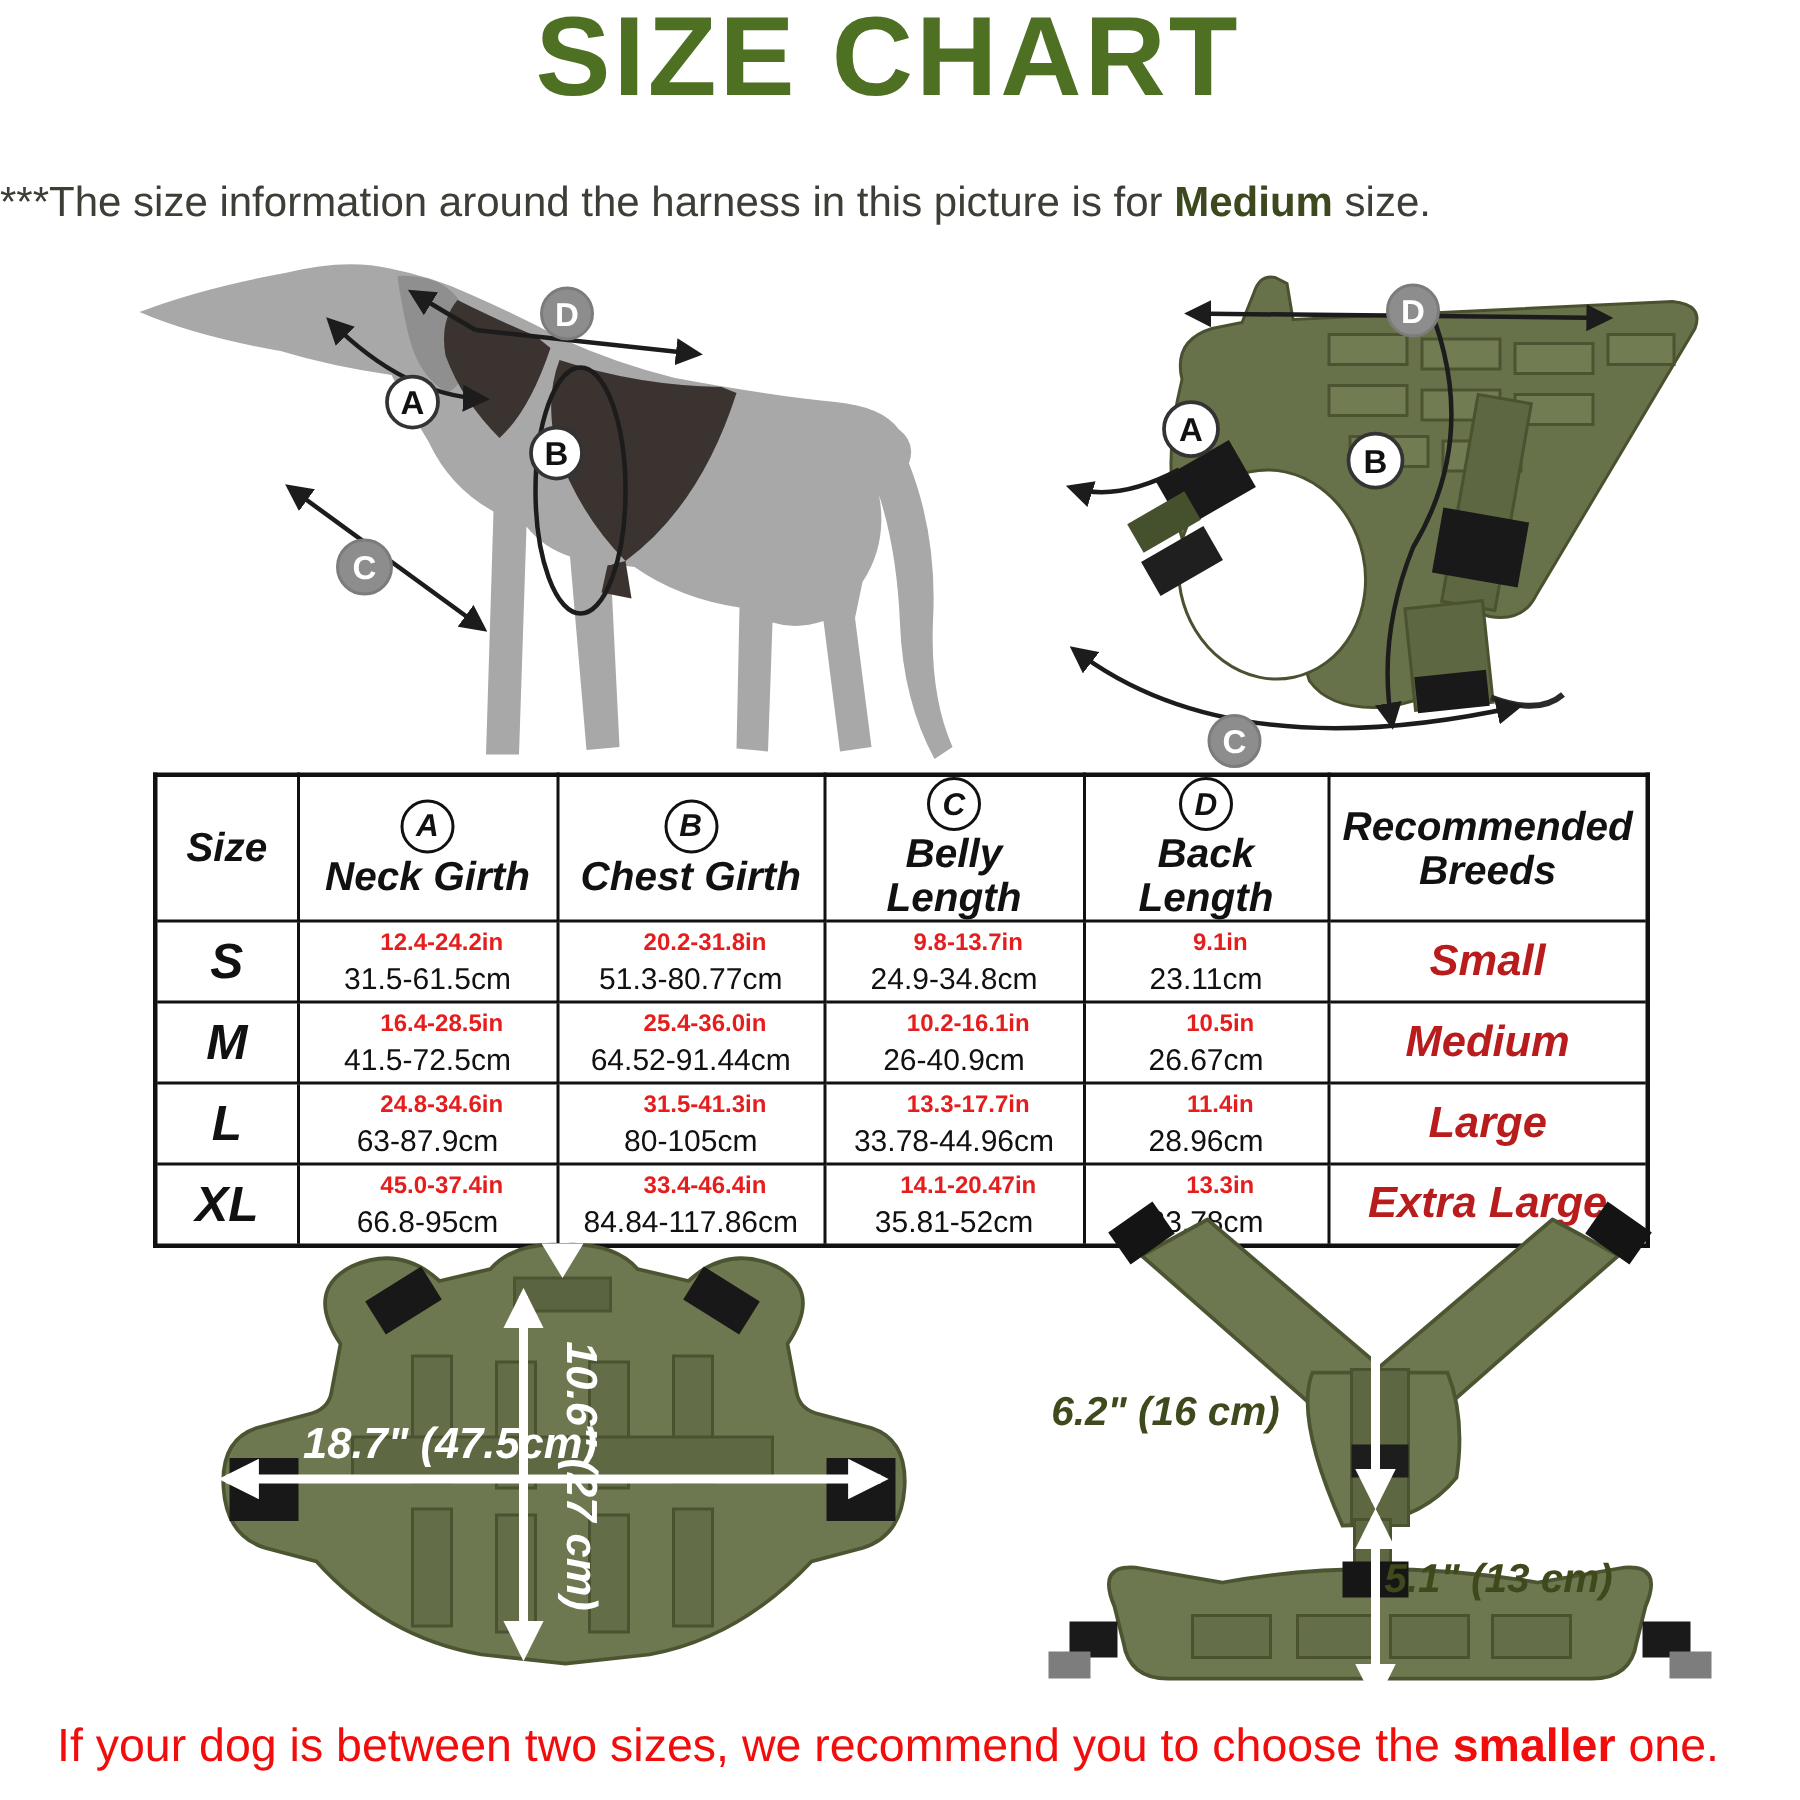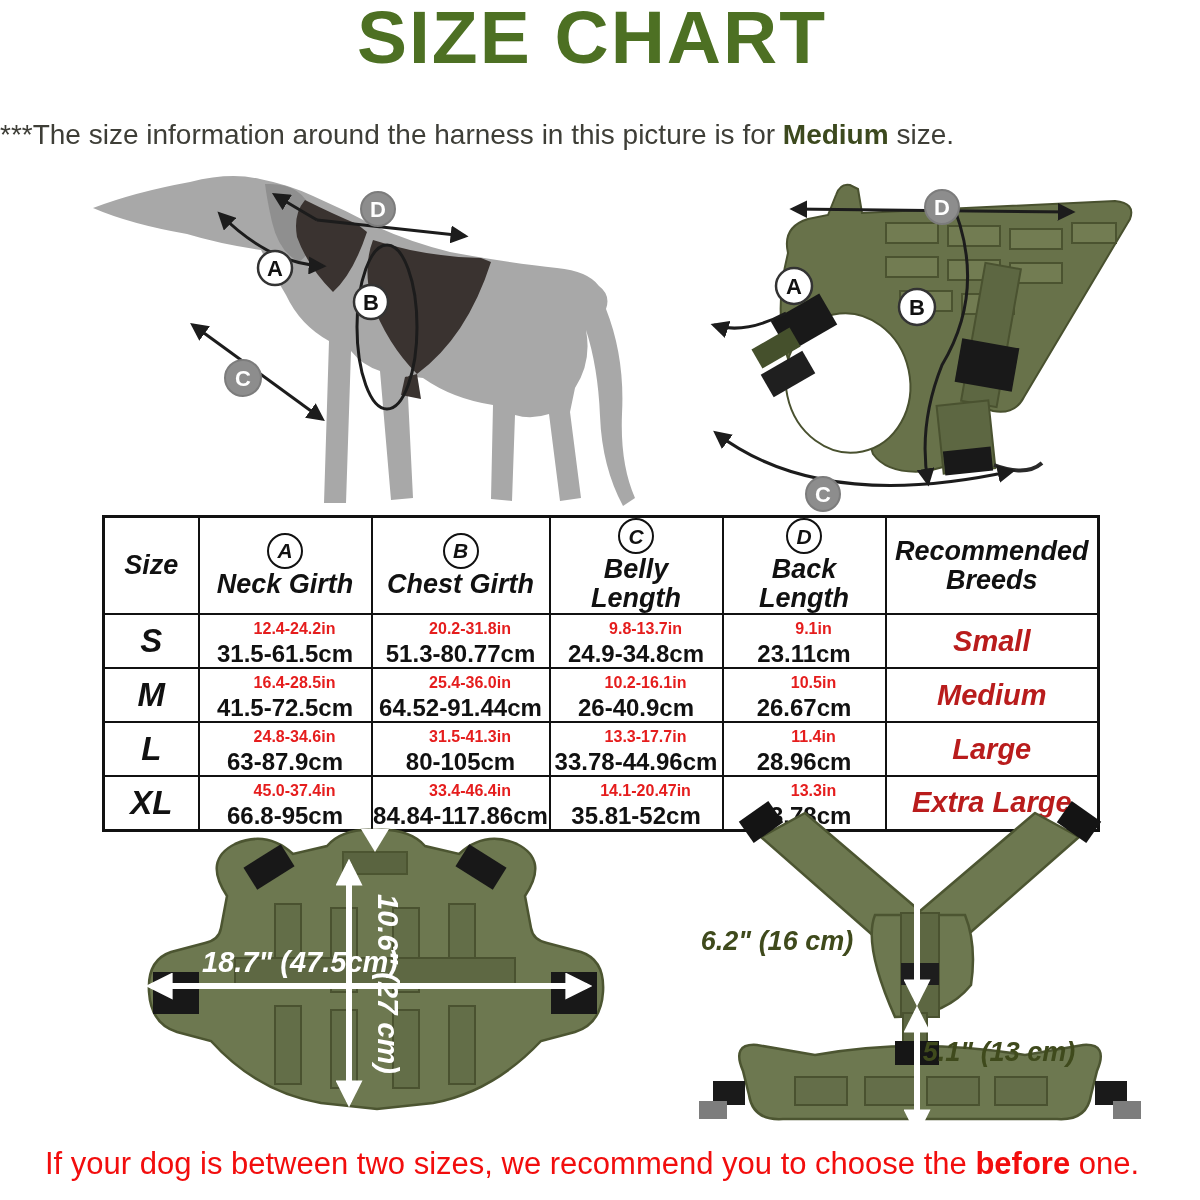--- a/index.html
+++ b/index.html
@@ -24,21 +24,21 @@
   tbody tr{height:54px;}
   .hd{display:flex;flex-direction:column;align-items:center;justify-content:center;
       font-style:italic;font-weight:bold;font-size:27px;color:#111;line-height:29px;}
   .hd .wrap{padding:0 6px;}
   .circ{display:inline-flex;width:32px;height:32px;border:2.5px solid #111;border-radius:50%;
         align-items:center;justify-content:center;font-size:21px;font-style:italic;
         font-weight:bold;color:#111;background:#fff;margin-bottom:1px;}
   .size-cell{font-size:33px;font-style:italic;font-weight:bold;color:#111;}
   .breed{font-size:29px;font-style:italic;font-weight:bold;color:#b91c1c;}
   .in{color:#e51d1d;font-weight:bold;font-size:16px;line-height:25px;padding-left:19px;}
-  .cm{color:#111;font-weight:bold;font-size:24px;line-height:25px;}
+  .cm{color:#111;font-weight:normal;font-size:20px;line-height:25px;}
   .footer{position:absolute;top:1146px;left:0;width:100%;text-align:center;
           font-size:31px;color:#f20d0d;}
   .footer .fb{font-weight:bold;}
   svg text{font-family:"Liberation Sans",sans-serif;}
 </style>
 </head>
 <body>
 
 <div class="page">
 
@@ -334,15 +334,15 @@
         <rect x="448" y="306" width="28" height="18" fill="#7d7d7d"></rect>
     </g>
     <g stroke="#ffffff" stroke-width="6" fill="none">
       <path d="M252,58 L252,206" marker-start="url(#mkw2)" marker-end="url(#mkw2)"></path>
       <path d="M252,216 L252,336" marker-start="url(#mkw2)" marker-end="url(#mkw2)"></path>
     </g>
     <text x="112" y="155" text-anchor="middle" font-size="27" font-weight="bold" font-style="italic" fill="#3f4a1c">6.2" (16 cm)</text>
     <text x="334" y="266" text-anchor="middle" font-size="27" font-weight="bold" font-style="italic" fill="#3f4a1c">5.1" (13 cm)</text>
   </svg>
 
-  <div class="footer"><span>If your dog is between two sizes, we recommend you to choose the </span><span class="fb">before</span><span> one.</span></div>
+  <div class="footer"><span>If your dog is between two sizes, we recommend you to choose the </span><span class="fb">smaller</span><span> one.</span></div>
 
 </div>
 
 </body></html>

